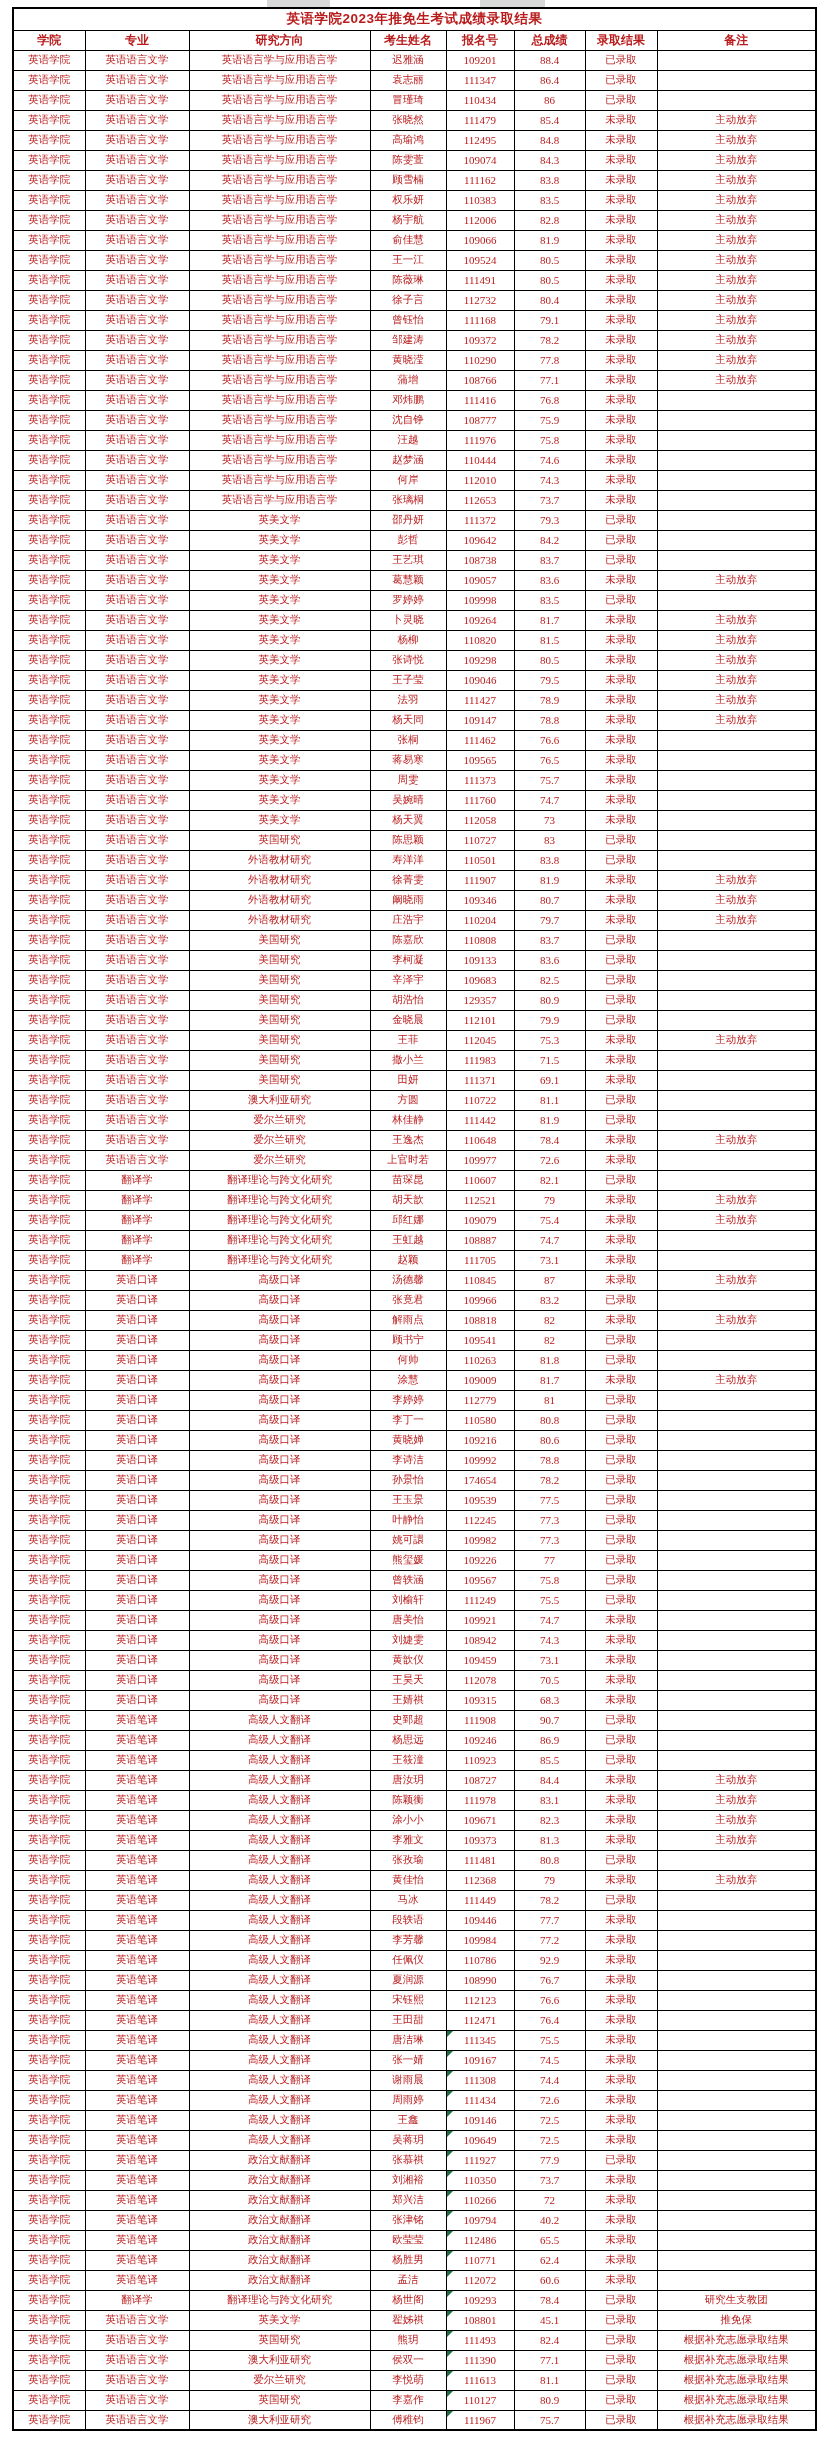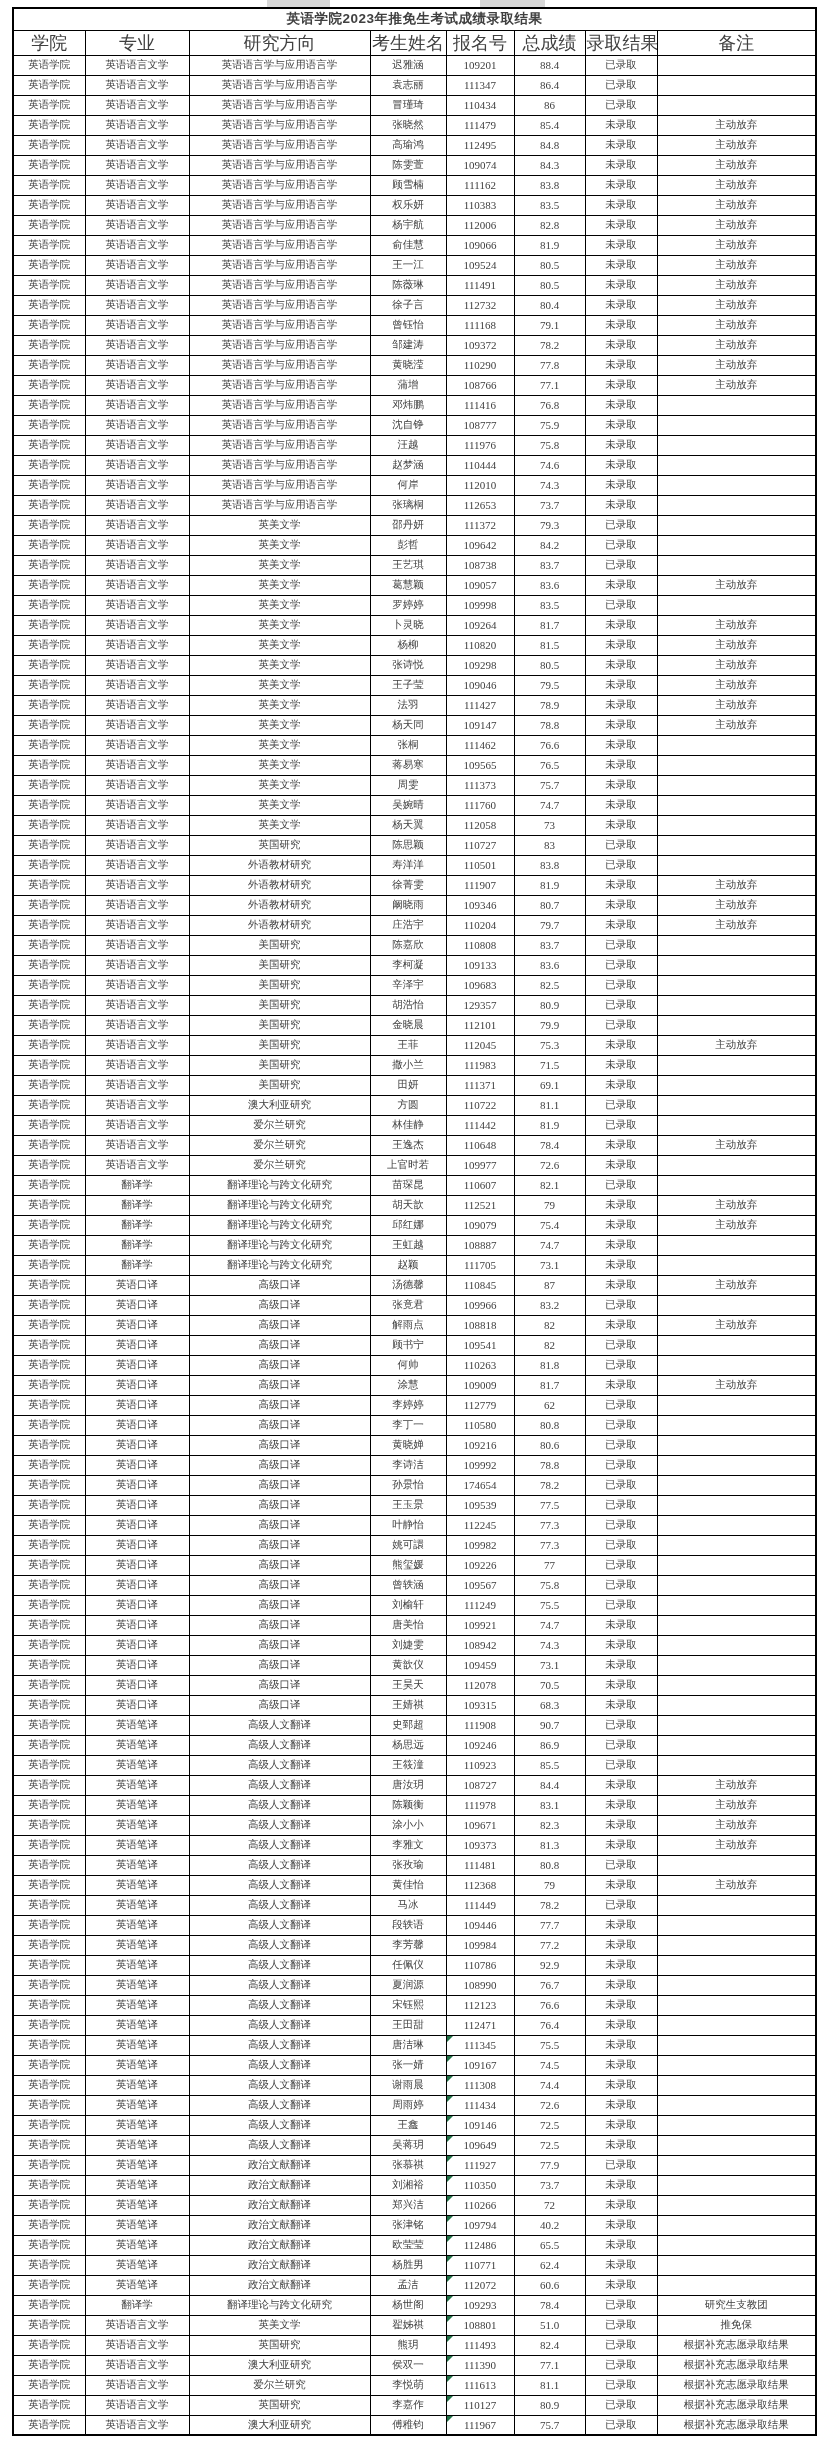--- a/index.html
+++ b/index.html
@@ -1,29 +1,29 @@
 <!DOCTYPE html>
 <html><head>
 <meta charset="utf-8">
 <style>
   html,body{margin:0;padding:0;background:#ffffff;}
   #page{position:relative;width:835px;height:2450px;background:#ffffff;overflow:hidden;
-        font-family:"Liberation Sans","DejaVu Sans",sans-serif;color:#404040;}
+        font-family:"Liberation Sans","DejaVu Sans",sans-serif;color:#b91c1c;}
   .artifact{position:absolute;top:0;height:7px;background:#d9d9d9;}
   #artifact-1{left:267px;width:63px;}
   #artifact-2{left:480px;width:65px;}
   table{border-collapse:collapse;table-layout:fixed;width:803px;
         position:absolute;left:12px;top:7px;}
   th,td{border:1px solid #000;padding:0 1px;text-align:center;vertical-align:middle;
         overflow:hidden;white-space:nowrap;font-weight:normal;}
   table{border:2px solid #000;}
   tr{height:20px;}
   tr.title-row{height:22px;}
   .title-row th{font-size:13.5px;font-weight:bold;letter-spacing:0.5px;}
-  #header-row th{font-size:18px;font-weight:normal;text-align:center;}
+  #header-row th{font-size:12px;font-weight:bold;text-align:center;}
   td{font-size:10.5px;}
   
   col.c1{width:72px;} col.c2{width:104px;} col.c3{width:181px;} col.c4{width:76px;}
   col.c5{width:68px;} col.c6{width:71px;} col.c7{width:72px;} col.c8{width:159px;}
   
   td:nth-child(5),td:nth-child(6){font-family:"Liberation Serif","DejaVu Serif",serif;font-size:11px;}
   td:nth-child(5){position:relative;}
   .err-tri{position:absolute;left:0;top:0;width:0;height:0;
            border-top:6px solid #1e7145;border-right:6px solid transparent;}
 </style>
@@ -730,21 +730,21 @@
           <td>81.7</td>
           <td>未录取</td>
           <td>主动放弃</td>
         </tr>
         <tr>
           <td>英语学院</td>
           <td>英语口译</td>
           <td>高级口译</td>
           <td>李婷婷</td>
           <td>112779</td>
-          <td>62</td>
+          <td>81</td>
           <td>已录取</td>
           <td></td>
         </tr>
         <tr>
           <td>英语学院</td>
           <td>英语口译</td>
           <td>高级口译</td>
           <td>李丁一</td>
           <td>110580</td>
           <td>80.8</td>
@@ -1190,21 +1190,21 @@
           <td>78.4</td>
           <td>已录取</td>
           <td>研究生支教团</td>
         </tr>
         <tr>
           <td>英语学院</td>
           <td>英语语言文学</td>
           <td>英美文学</td>
           <td>翟姊祺</td>
           <td>108801<span class="err-tri"></span></td>
-          <td>51.0</td>
+          <td>45.1</td>
           <td>已录取</td>
           <td>推免保</td>
         </tr>
         <tr>
           <td>英语学院</td>
           <td>英语语言文学</td>
           <td>英国研究</td>
           <td>熊玥</td>
           <td>111493<span class="err-tri"></span></td>
           <td>82.4</td>

